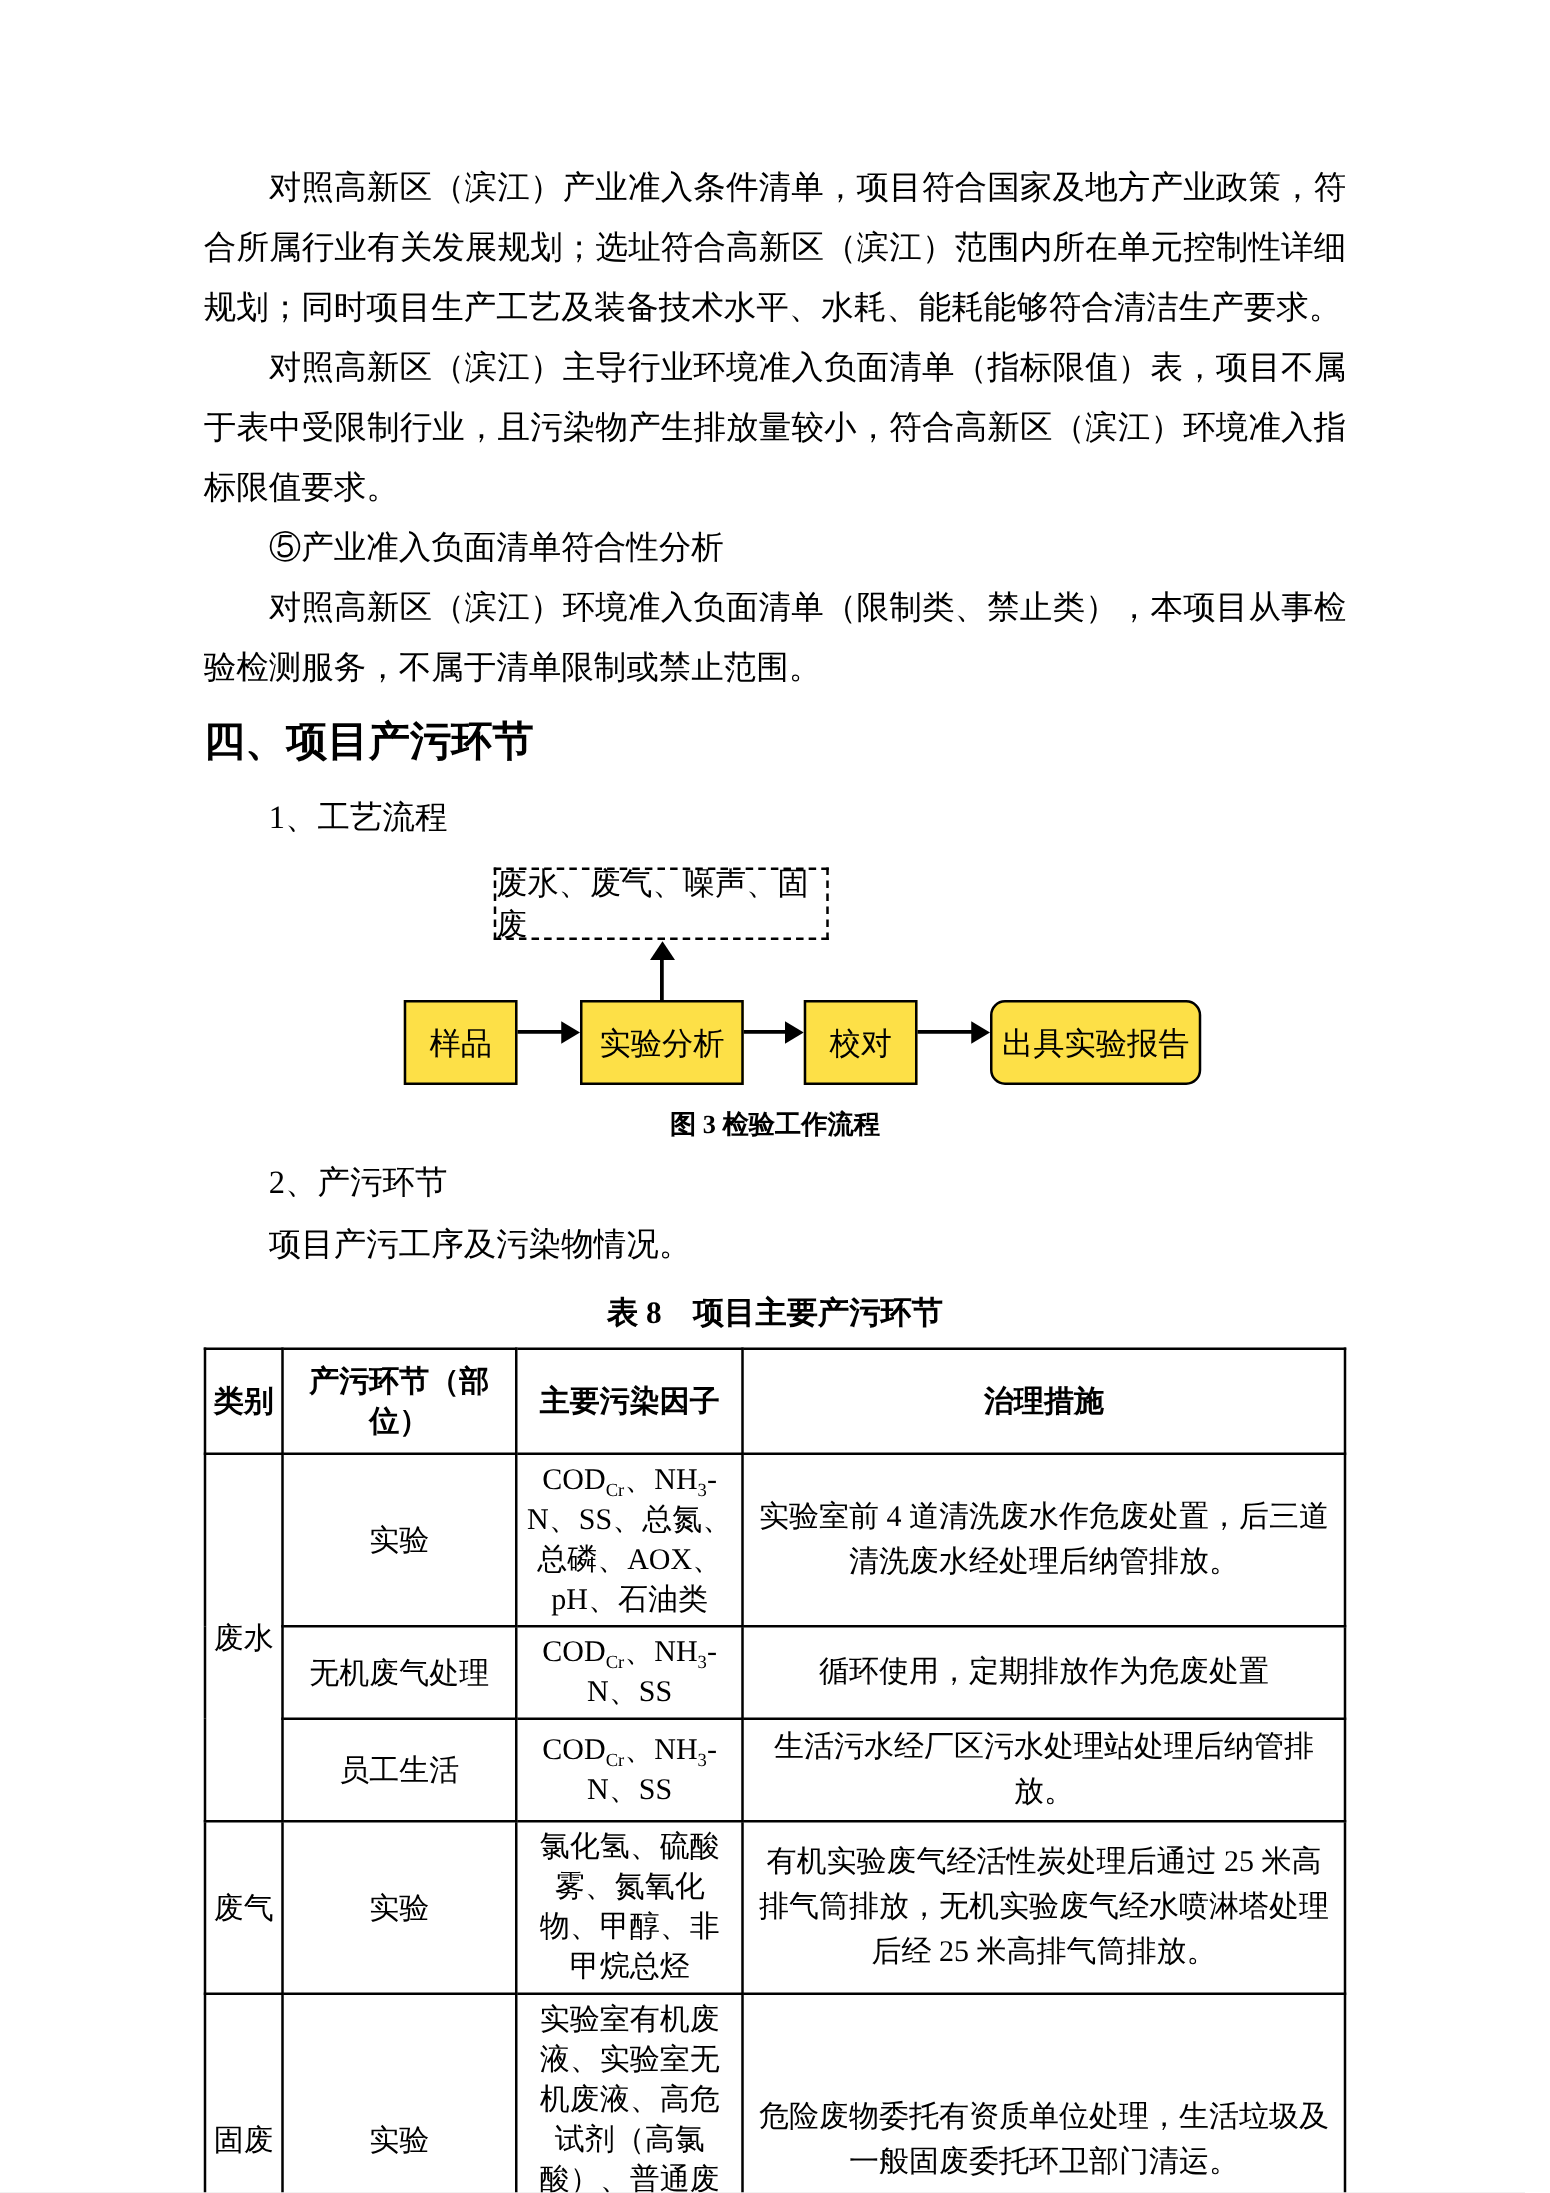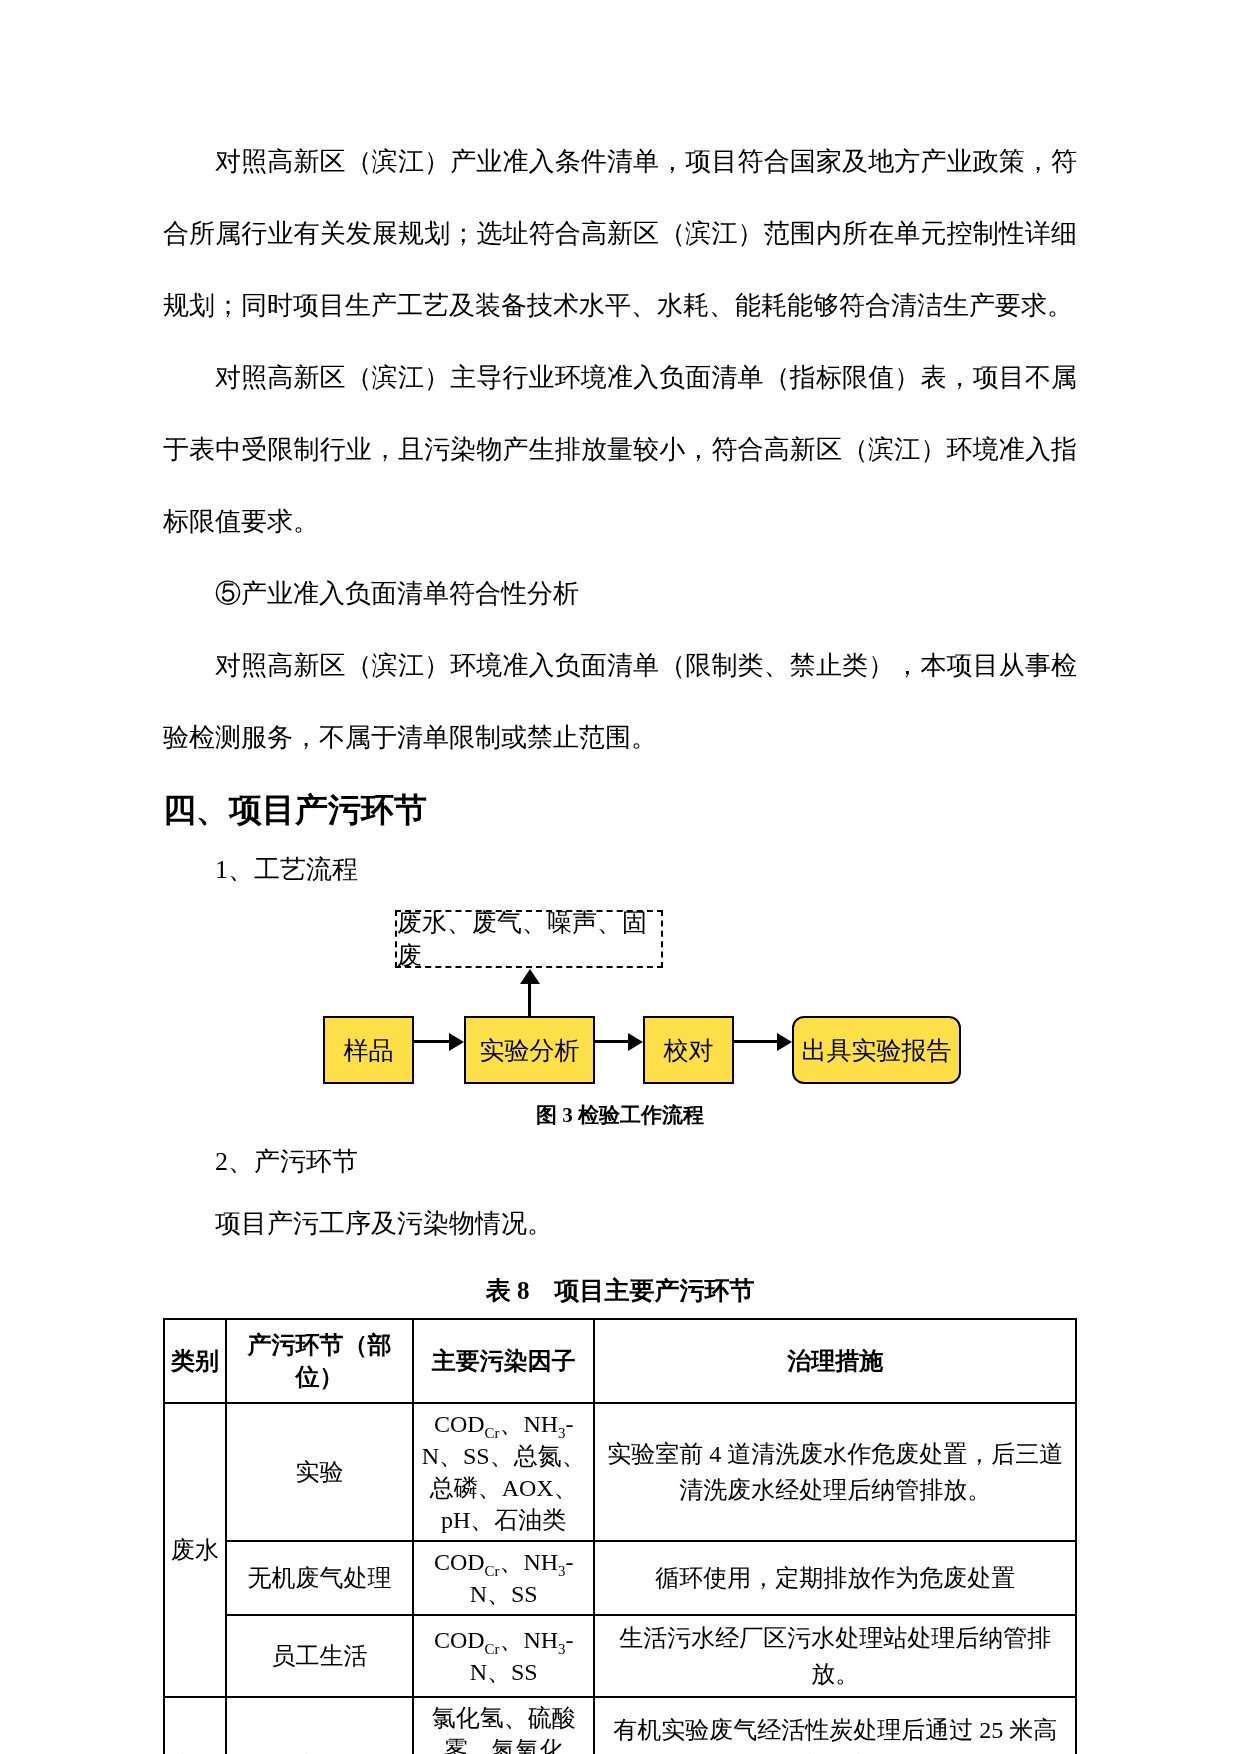--- a/index.html
+++ b/index.html
@@ -10,21 +10,21 @@
     margin: 0 auto;
     background: #ffffff;
     color: #000000;
     font-family: "Liberation Serif", "DejaVu Serif", serif;
     padding: 126px 163px 30px 163px;
     position: relative;
     overflow: hidden;
   }
   .body-p {
     font-size: 26px;
-    line-height: 72px;
+    line-height: 48px;
     text-indent: 2em;
     text-align: justify;
     margin: 0;
   }
   .section-h {
     font-size: 33px;
     font-weight: bold;
     margin: 14px 0 12px 0;
     line-height: 44px;
   }

